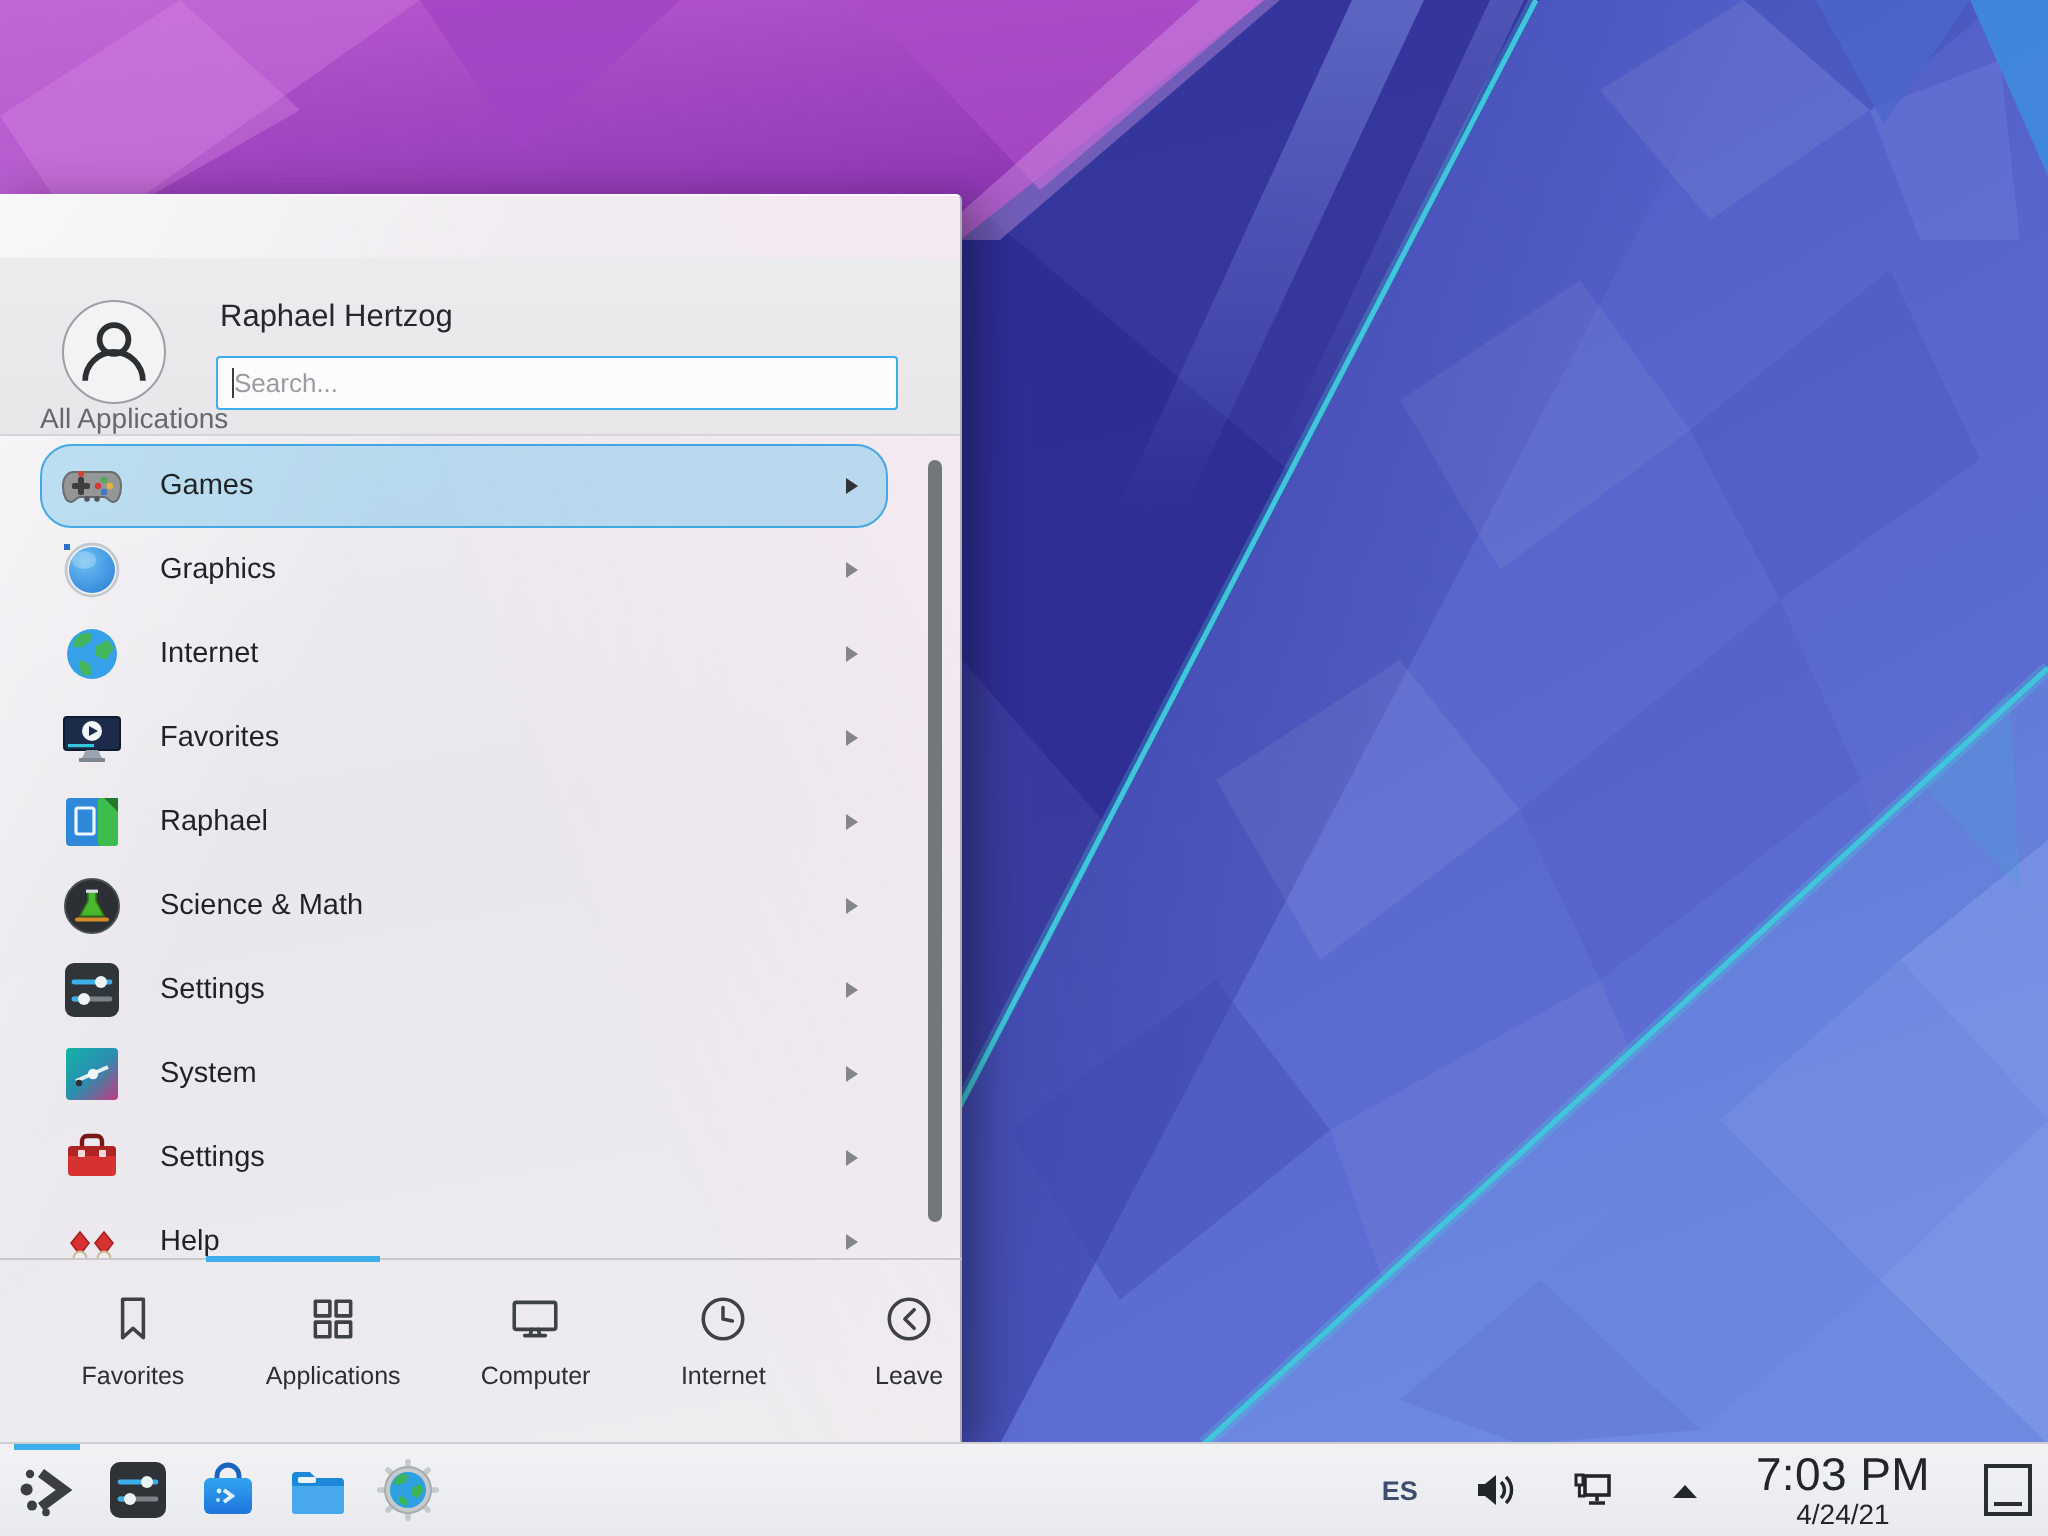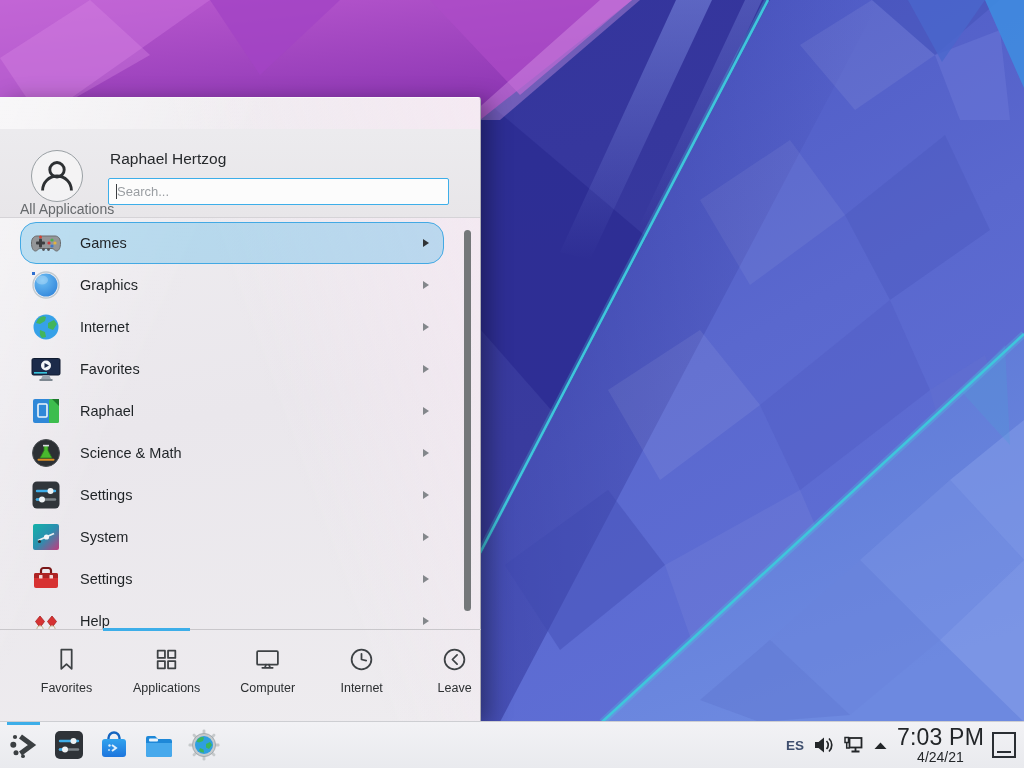--- a/index.html
+++ b/index.html
@@ -54,21 +54,21 @@
   .tab-label{font-size:12.5px;color:#2c2f31;margin-top:8px;}
   .tab-indicator{position:absolute;top:-2px;left:103px;width:87px;height:3px;background:#3daee9;}
 
   
   .taskbar{position:absolute;left:0;top:721px;width:1024px;height:47px;
     background:linear-gradient(#f2f2f5,#e9eaee);border-top:1px solid #cdced2;box-sizing:border-box;}
   .task-indicator{position:absolute;left:7px;top:0;width:33px;height:3px;background:#3daee9;}
   .launchers{position:absolute;left:7px;top:6px;display:flex;gap:11px;}
   .launcher{width:34px;height:34px;padding:0;border:none;background:transparent;cursor:pointer;}
   .launcher svg{width:34px;height:34px;display:block;}
-  .tray{position:absolute;right:8px;top:0;height:100%;display:flex;align-items:center;gap:8px;}
+  .tray{position:absolute;right:8px;top:0;height:100%;display:flex;align-items:center;gap:27px;}
   .kbd-layout{font-size:13.5px;font-weight:bold;color:#3e4e6e;}
   .tray-icon svg{width:22px;height:22px;display:block;}
   .caret-up svg{width:17px;height:17px;display:block;}
   .clock{text-align:center;color:#232629;line-height:1.08;min-width:84px;}
   .clock-time{font-size:23px;letter-spacing:.2px;}
   .clock-date{font-size:14px;}
   .show-desktop{position:relative;width:24px;height:26px;border:2px solid #2a2e33;
     background:transparent;box-sizing:border-box;}
   .show-desktop::after{content:"";position:absolute;left:3px;right:3px;bottom:3px;height:2px;
     background:#2a2e33;}

